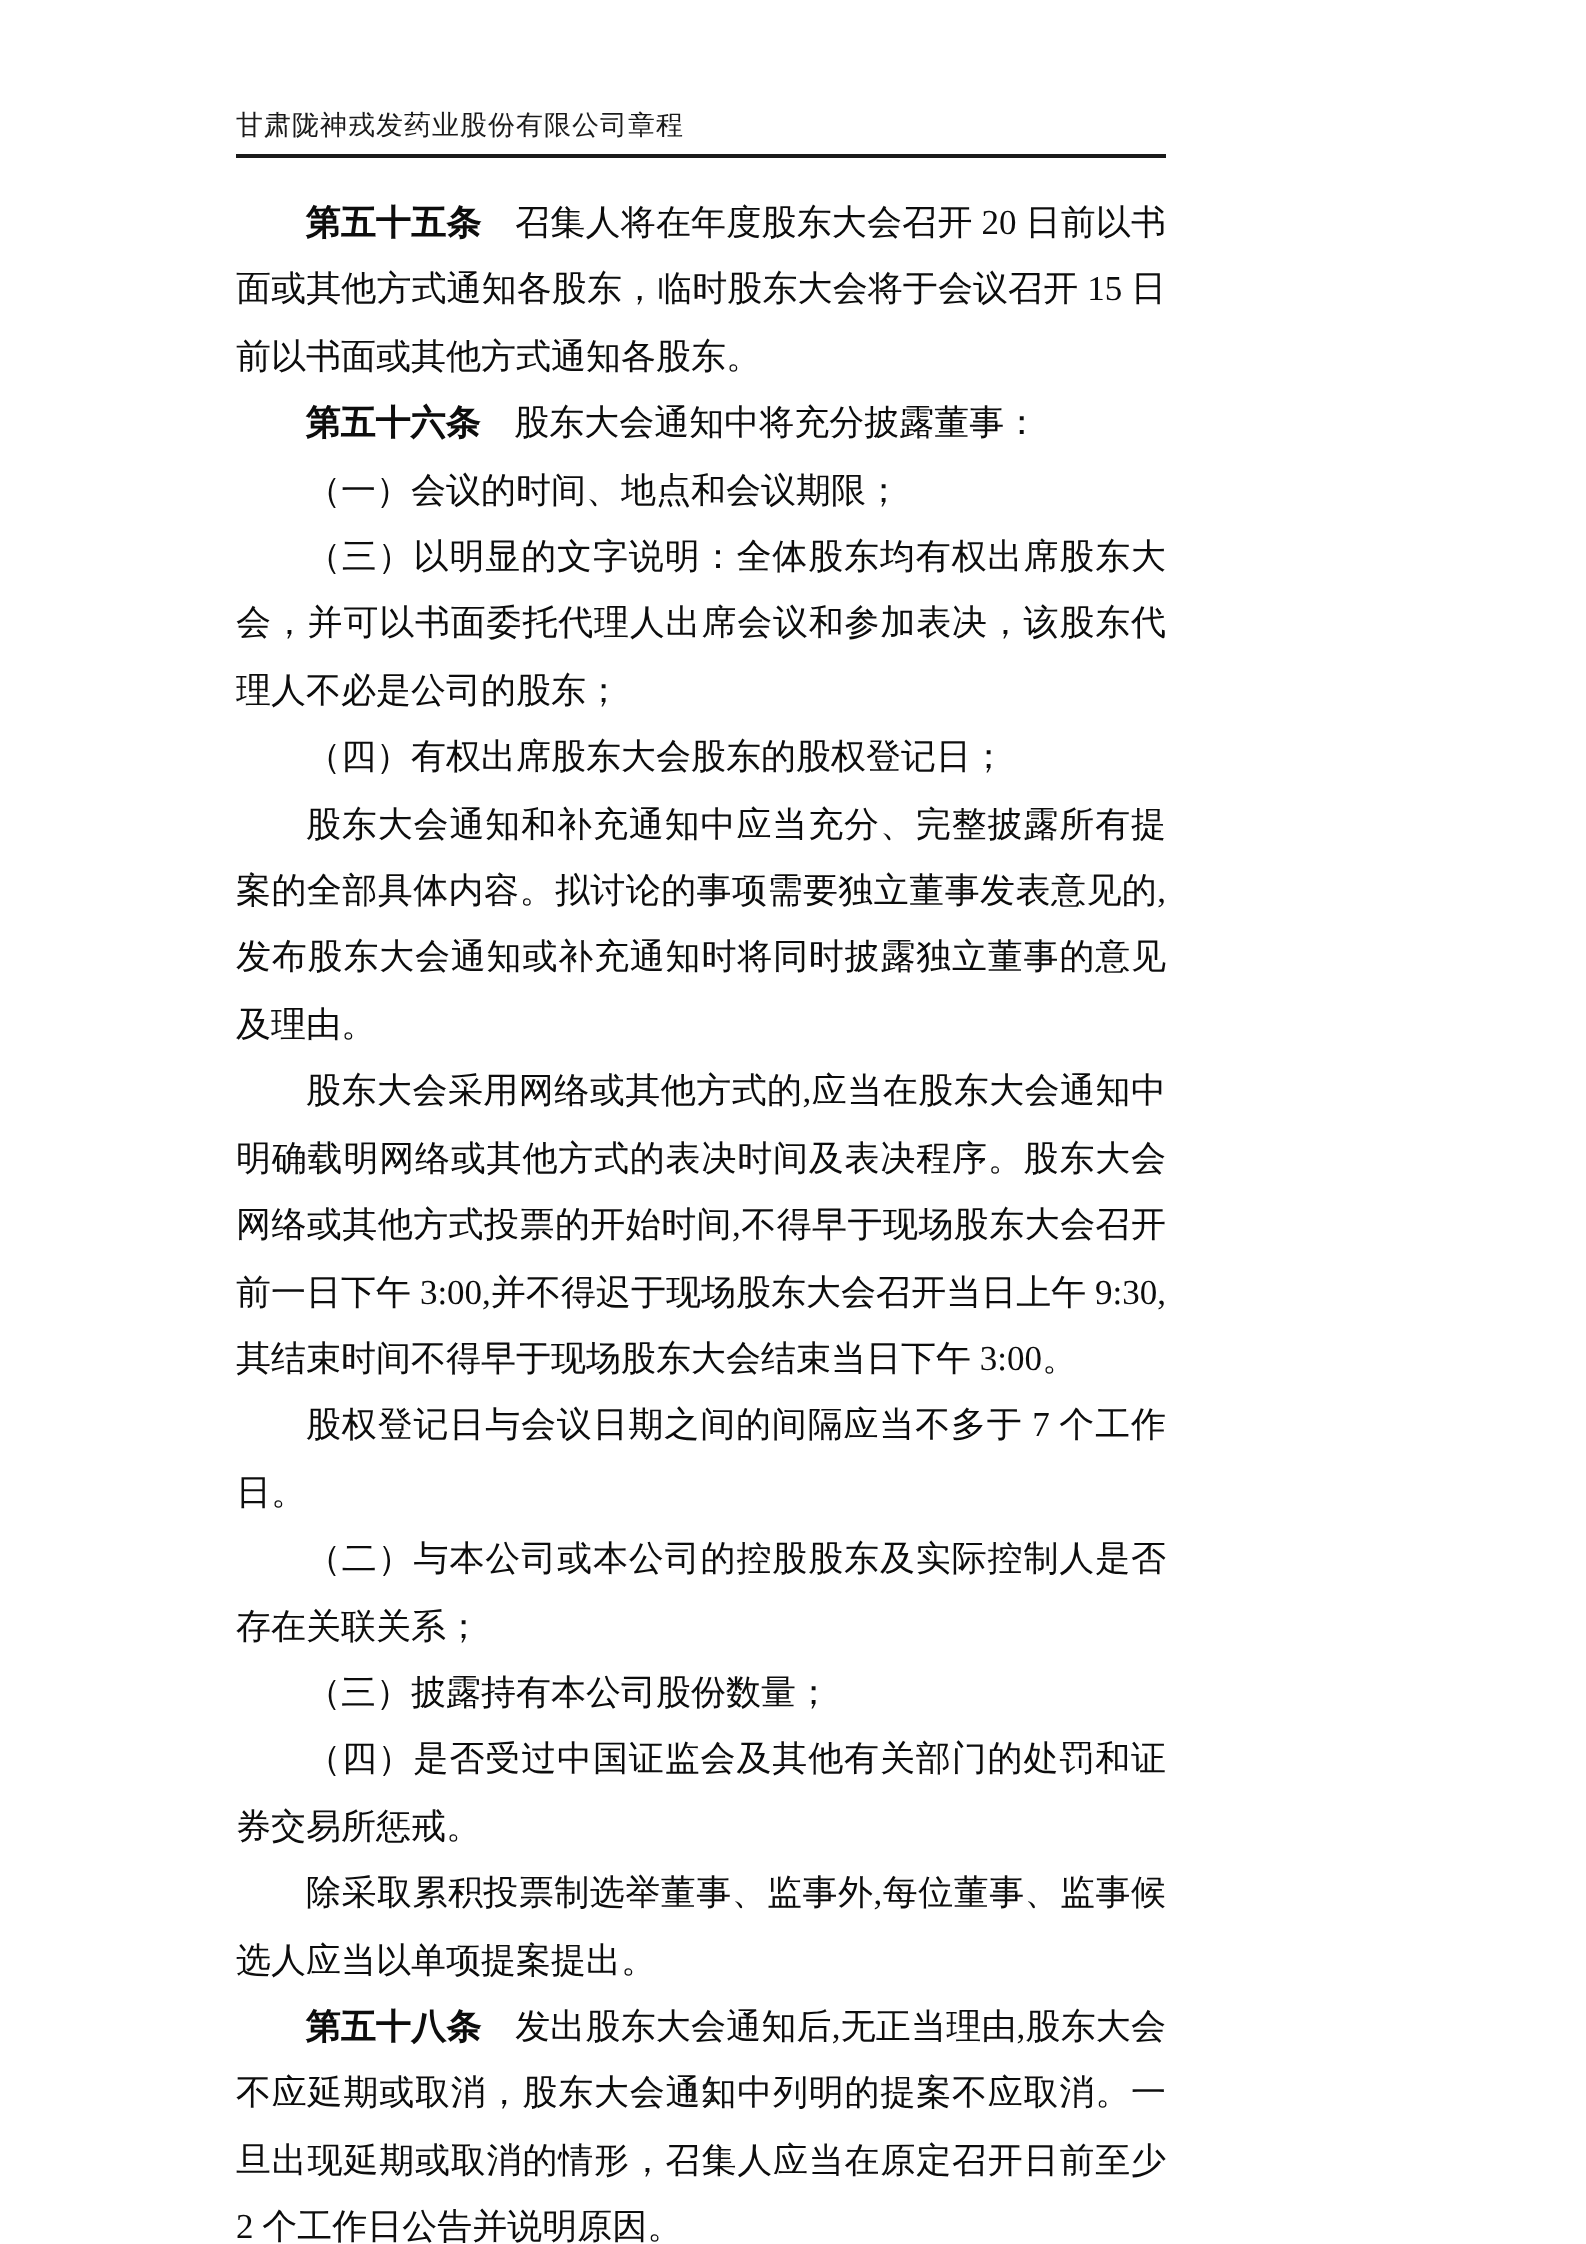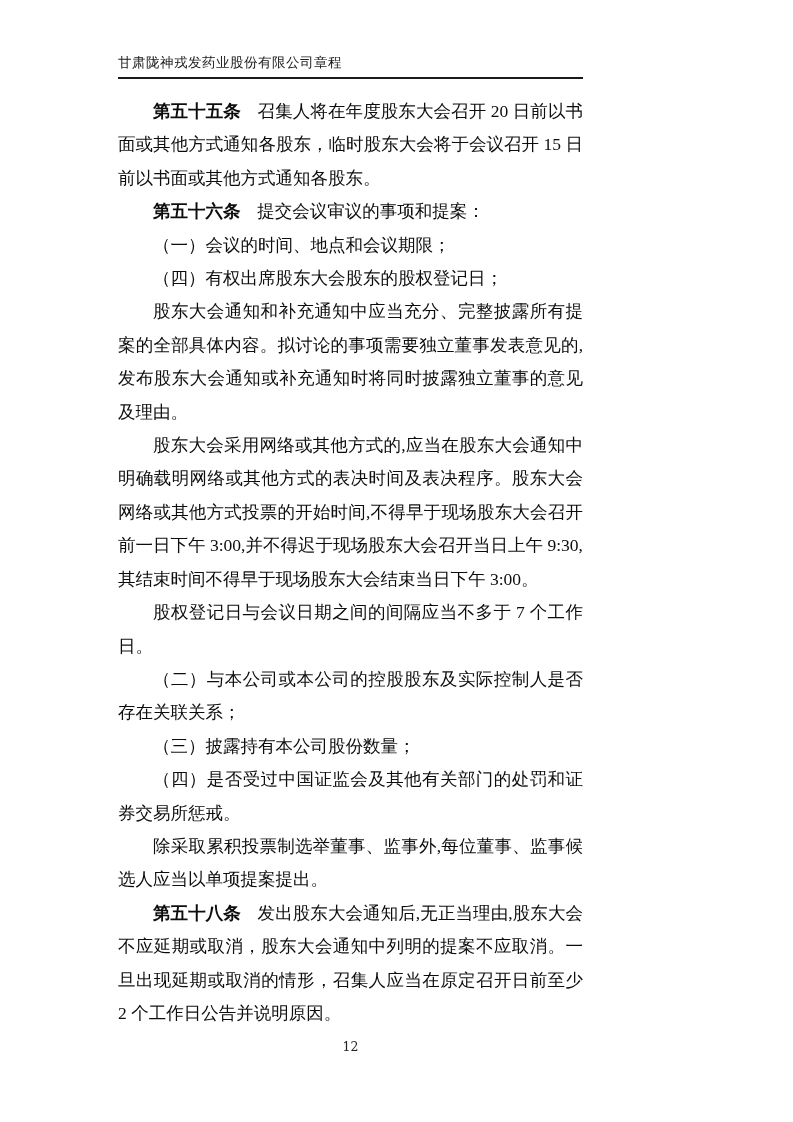--- a/index.html
+++ b/index.html
@@ -65,22 +65,23 @@
 <body>
 
 <div class="page">
 
   <div class="page-header">
     <span class="header-title">甘肃陇神戎发药业股份有限公司章程</span>
   </div>
 
   <div class="doc-body">
     <p><span class="art-num">第五十五条</span><span>召集人将在年度股东大会召开 20 日前以书面或其他方式通知各股东，临时股东大会将于会议召开 15 日前以书面或其他方式通知各股东。</span></p>
-    <p><span class="art-num">第五十六条</span><span>提交会议审议的事项和提案：</span></p>
+    <p><span class="art-num">第五十六条</span><span>股东大会通知中将充分披露董事：</span></p>
     <p><span>（一）会议的时间、地点和会议期限；</span></p>
+    <p><span>（三）以明显的文字说明：全体股东均有权出席股东大会，并可以书面委托代理人出席会议和参加表决，该股东代理人不必是公司的股东；</span></p>
     <p><span>（四）有权出席股东大会股东的股权登记日；</span></p>
     <p><span>股东大会通知和补充通知中应当充分、完整披露所有提案的全部具体内容。拟讨论的事项需要独立董事发表意见的,发布股东大会通知或补充通知时将同时披露独立董事的意见及理由。</span></p>
     <p><span>股东大会采用网络或其他方式的,应当在股东大会通知中明确载明网络或其他方式的表决时间及表决程序。股东大会网络或其他方式投票的开始时间,不得早于现场股东大会召开前一日下午 3:00,并不得迟于现场股东大会召开当日上午 9:30,其结束时间不得早于现场股东大会结束当日下午 3:00。</span></p>
     <p><span>股权登记日与会议日期之间的间隔应当不多于 7 个工作日。</span></p>
     <p><span>（二）与本公司或本公司的控股股东及实际控制人是否存在关联关系；</span></p>
     <p><span>（三）披露持有本公司股份数量；</span></p>
     <p><span>（四）是否受过中国证监会及其他有关部门的处罚和证券交易所惩戒。</span></p>
     <p><span>除采取累积投票制选举董事、监事外,每位董事、监事候选人应当以单项提案提出。</span></p>
     <p><span class="art-num">第五十八条</span><span>发出股东大会通知后,无正当理由,股东大会不应延期或取消，股东大会通知中列明的提案不应取消。一旦出现延期或取消的情形，召集人应当在原定召开日前至少 2 个工作日公告并说明原因。</span></p>
   </div>

